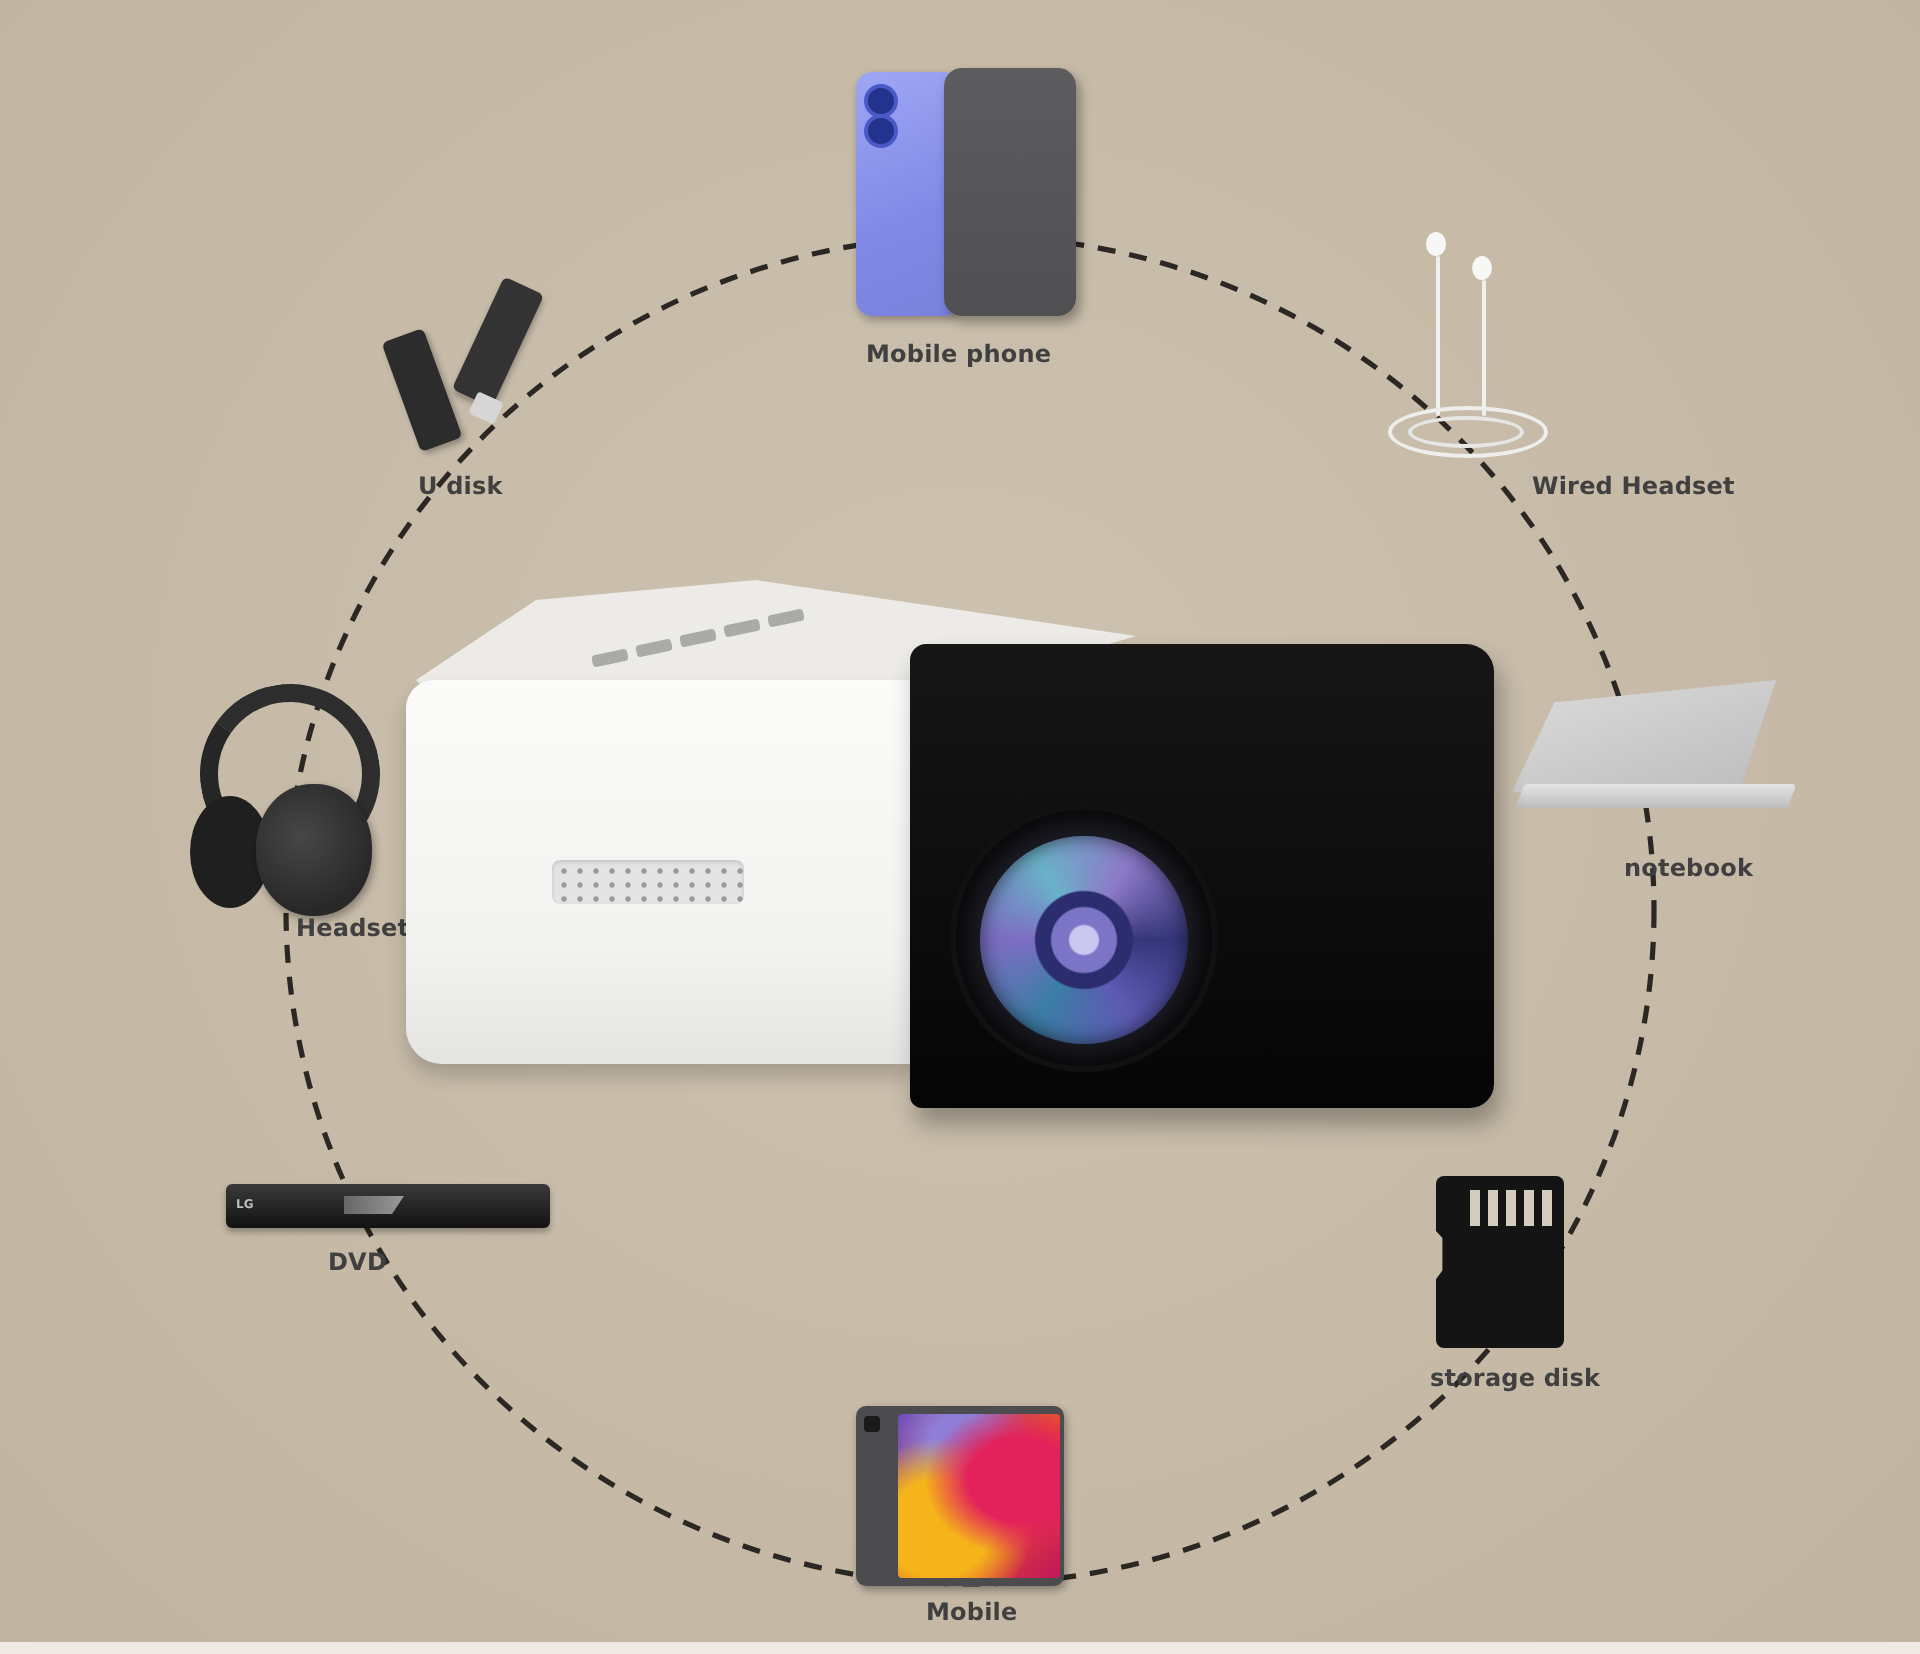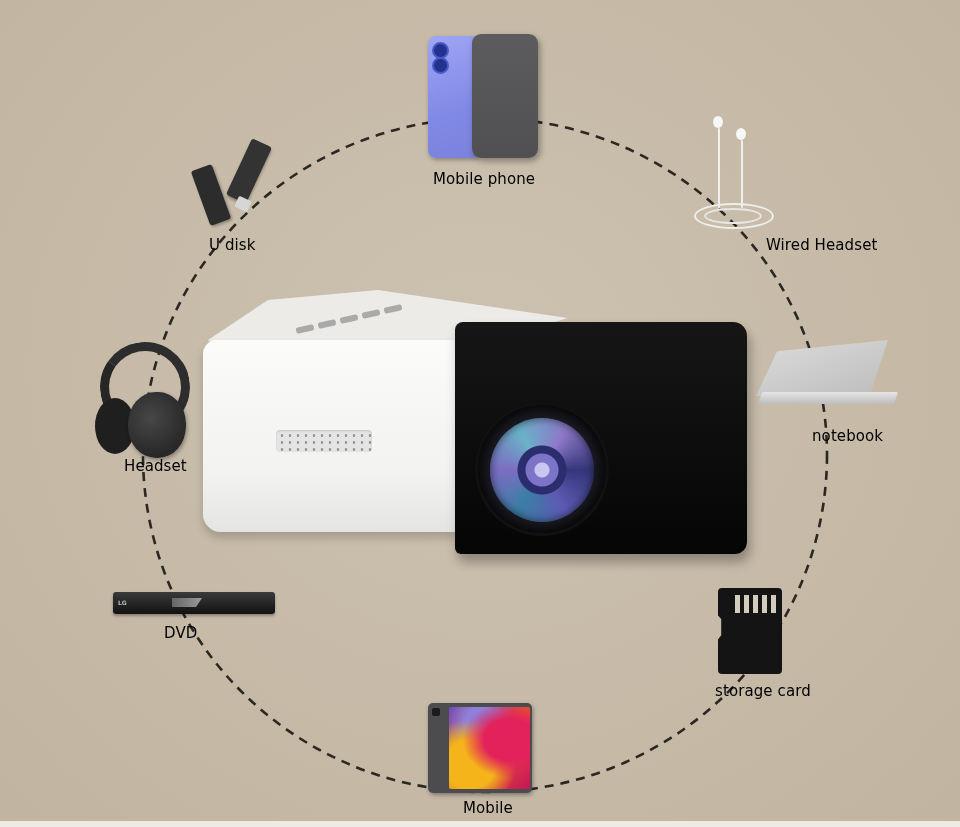--- a/index.html
+++ b/index.html
@@ -13,21 +13,21 @@
       position: absolute; left: 0; top: 0; width: 960px; height: 821px;
       background: radial-gradient(ellipse at 50% 45%, #cdc1b0 0%, #c6baa7 60%, #c1b4a1 100%);
     }
     .bottom-strip {
       position: absolute; left: 0; top: 821px; width: 960px; height: 6px;
       background: #efeae4;
     }
     svg.ring { position: absolute; left: 0; top: 0; }
     .label {
       position: absolute;
-      font-size: 15px; font-weight: normal; color: #000000;
+      font-size: 12px; font-weight: bold; color: #404040;
       white-space: nowrap; letter-spacing: 0.1px;
     }
 
     
     .phone-back {
       position: absolute; left: 428px; top: 36px; width: 52px; height: 122px;
       border-radius: 8px;
       background: linear-gradient(160deg, #9fa6f4 0%, #8089e6 60%, #7a82dc 100%);
       box-shadow: 1px 2px 4px rgba(0,0,0,0.3);
     }
@@ -173,21 +173,21 @@
   <div class="usb-a"></div>
   <div class="usb-b"></div>
   <div class="usb-plug"></div>
   <div class="label" style="left:209px;top:236px;">U disk</div>
 </div>
 
 <div>
   <div class="hp-band"></div>
   <div class="hp-cup-back"></div>
   <div class="hp-cup"></div>
-  <div class="label" style="left:124px;top:457px;text-align:right;">Headset</div>
+  <div class="label" style="left:148px;top:457px;text-align:right;">Headset</div>
 </div>
 
 <div>
   <div class="laptop-lid"></div>
   <div class="laptop-base"></div>
   <div class="label" style="left:812px;top:427px;">notebook</div>
 </div>
 
 <div>
   <svg class="proj-top" viewBox="0 0 560 70">
@@ -214,21 +214,21 @@
   <div class="label" style="left:164px;top:624px;">DVD</div>
 </div>
 
 <div>
   <div class="sd-card"></div>
   <div class="sd-pin" style="left:735px;"></div>
   <div class="sd-pin" style="left:744px;"></div>
   <div class="sd-pin" style="left:753px;"></div>
   <div class="sd-pin" style="left:762px;"></div>
   <div class="sd-pin" style="left:771px;"></div>
-  <div class="label" style="left:715px;top:682px;">storage card</div>
+  <div class="label" style="left:715px;top:682px;">storage disk</div>
 </div>
 
 <div>
   <div class="tablet-body"></div>
   <div class="tablet-cam"></div>
   <div class="tablet-screen"></div>
   <div class="label" style="left:463px;top:799px;">Mobile</div>
 </div>
 
 </body></html>

